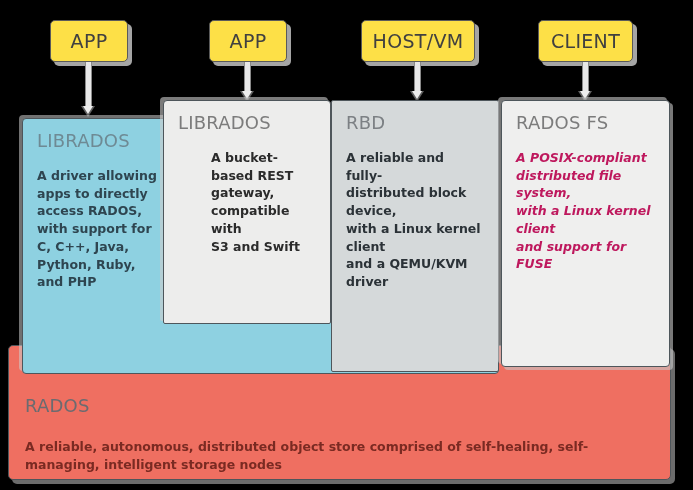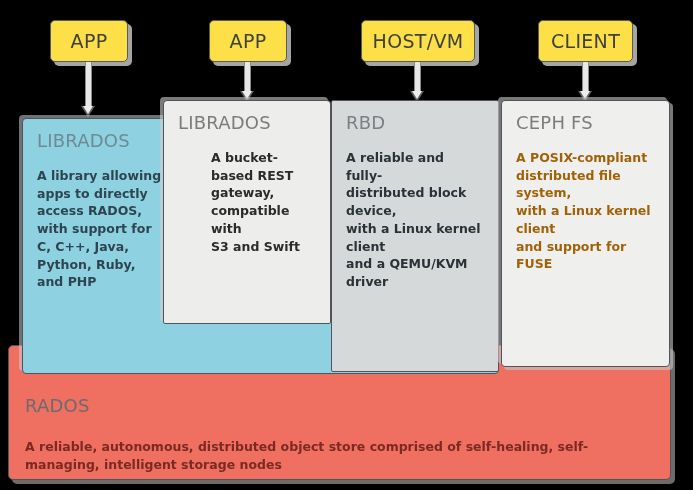--- a/index.html
+++ b/index.html
@@ -134,21 +134,21 @@
     left: 501px;
     top: 100px;
     width: 169px;
     height: 267px;
     background: #EFEFEE;
     border-radius: 4px;
     box-shadow: -3px -3px 0 0 rgba(200,200,200,0.6), 3px 3px 0 0 rgba(200,200,200,0.6);
     z-index: 4;
   }
   #panel-cephfs .panel-title { color: #7C7C7C; }
-  #panel-cephfs .panel-body { color: #a16207; }
+  #panel-cephfs .panel-body { color: #be185d; font-style: italic; }
 
   
   #panel-rados {
     position: absolute;
     left: 8px;
     top: 345px;
     width: 663px;
     height: 135px;
     background: #EF6F61;
     border: 1px solid #4E565B;
@@ -208,21 +208,21 @@
   <div class="arrow" style="left:582px; top:62px; height:32px;"></div>
   <div class="arrow-head" style="left:578px; top:91px;"></div>
 
   <div id="panel-rados">
     <div id="rados-title">RADOS</div>
     <div id="rados-body">A reliable, autonomous, distributed object store comprised of self-healing, self-managing, intelligent storage nodes</div>
   </div>
 
   <div class="panel" id="panel-librados">
     <div class="panel-title">LIBRADOS</div>
-    <div class="panel-body">A library allowing
+    <div class="panel-body">A driver allowing
 apps to directly
 access RADOS,
 with support for
 C, C++, Java,
 Python, Ruby,
 and PHP</div>
   </div>
 
   <div class="panel" id="panel-radosgw">
     <div class="panel-title">LIBRADOS</div>
@@ -233,20 +233,20 @@
 
   <div class="panel" id="panel-rbd">
     <div class="panel-title">RBD</div>
     <div class="panel-body">A reliable and fully-
 distributed block device,
 with a Linux kernel client
 and a QEMU/KVM driver</div>
   </div>
 
   <div class="panel" id="panel-cephfs">
-    <div class="panel-title">CEPH FS</div>
+    <div class="panel-title">RADOS FS</div>
     <div class="panel-body">A POSIX-compliant
 distributed file system,
 with a Linux kernel client
 and support for FUSE</div>
   </div>
 
 </div>
 
 </body></html>

